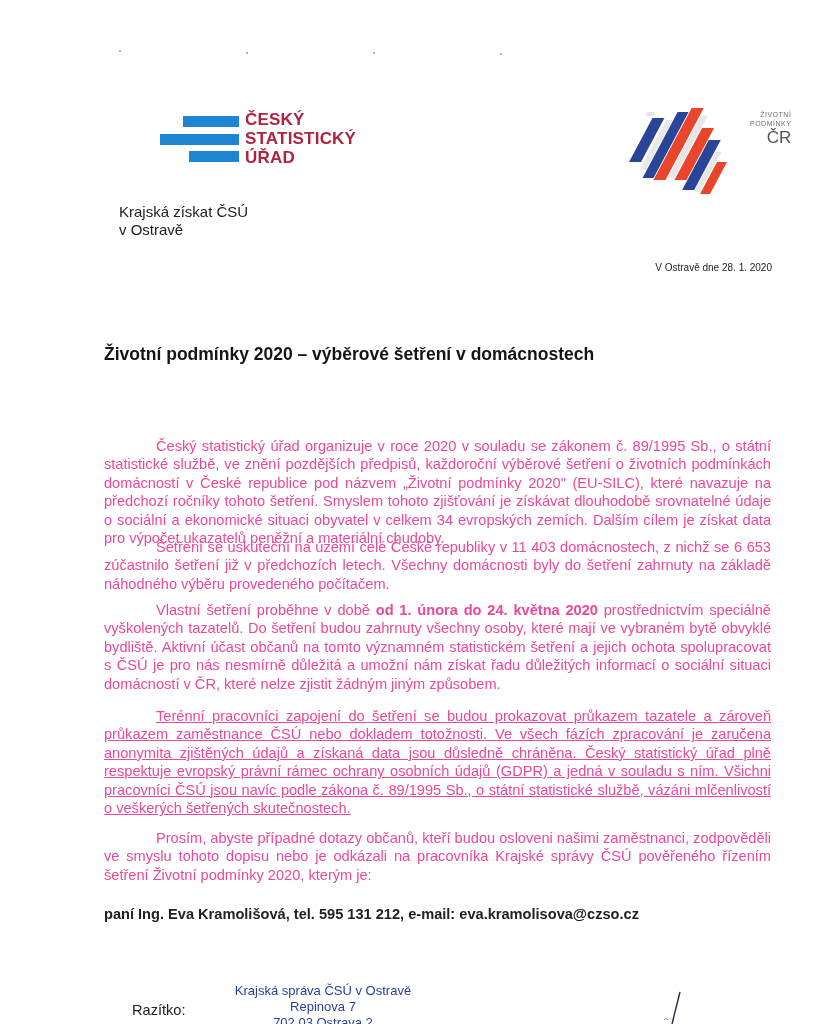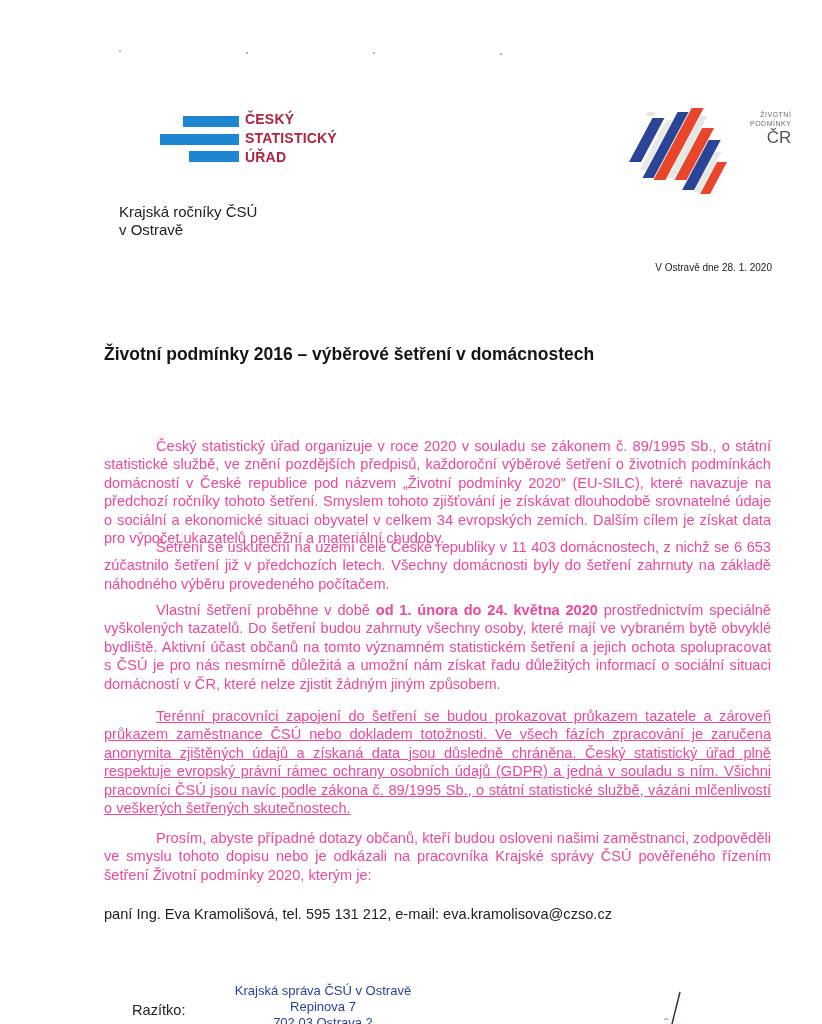--- a/index.html
+++ b/index.html
@@ -4,21 +4,21 @@
   <style>
     html, body { margin: 0; padding: 0; background: #ffffff; }
     body { width: 822px; height: 1024px; position: relative; overflow: hidden;
            font-family: "Liberation Sans", sans-serif; color: #1e1e1e; }
 
     .scan-dot { position: absolute; width: 2px; height: 2px; background: #9a9a9a; border-radius: 1px; }
 
     
     .csu-logo { position: absolute; left: 160px; top: 106px; width: 230px; height: 62px; }
     .csu-bar { position: absolute; height: 11px; background: #1e86d0; }
-    .csu-text { position: absolute; left: 72px; top: 4px; font-weight: bold; font-size: 14px;
+    .csu-text { position: absolute; left: 72px; top: 4px; font-weight: bold; font-size: 17px;
                 line-height: 19px; color: #b0233f; letter-spacing: 0.2px; }
     .csu-text div { white-space: nowrap; }
 
     
     .zp-logo { position: absolute; left: 622px; top: 100px; width: 160px; height: 100px; }
     .zp-text { position: absolute; left: 128px; top: 10px; text-align: right; color: #6c6c6c; }
     .zp-line1, .zp-line2 { font-size: 7px; letter-spacing: 0.5px; line-height: 9px; }
     .zp-line3 { font-size: 17px; color: #555; line-height: 19px; margin-left: 2px; }
 
     .addr { position: absolute; left: 119px; top: 203px; font-size: 15px; line-height: 18px; color: #222; }
@@ -27,21 +27,21 @@
     .title { position: absolute; left: 104px; top: 344px; font-size: 17.5px; font-weight: bold; color: #151515; white-space: nowrap; }
 
     .body-text { position: absolute; left: 104px; width: 667px; font-size: 14.6px; line-height: 18.4px;
                  text-align: justify; color: #ec4899; }
     .body-text .indent { display: inline-block; width: 52px; }
     .p1 { top: 437px; }
     .p2 { top: 538px; }
     .p3 { top: 601px; }
     .p4 { top: 707px; text-decoration: underline; }
     .p5 { top: 829px; }
-    .contact { position: absolute; left: 104px; top: 906px; font-size: 14.6px; color: #222; white-space: nowrap; }
+    .contact { position: absolute; left: 104px; top: 906px; font-size: 14.6px; color: #222; white-space: nowrap; font-weight: bold; }
 
     .stamp-label { position: absolute; left: 132px; top: 1002px; font-size: 14.6px; color: #222; }
     .stamp { position: absolute; left: 228px; top: 983px; width: 190px; text-align: center;
              color: #2a3f9c; font-size: 13px; line-height: 16px; }
     .signature { position: absolute; left: 660px; top: 990px; }
   </style>
 </head>
 <body>
 
 <div class="scan-dot" style="left:119px;top:50px;"></div>
@@ -76,27 +76,27 @@
     </g>
   </svg>
   <div class="zp-text">
     <div class="zp-line1">ŽIVOTNÍ</div>
     <div class="zp-line2">PODMÍNKY</div>
     <div class="zp-line3">ČR</div>
   </div>
 </div>
 
 <div class="addr">
-  <div>Krajská ročníky ČSÚ</div>
+  <div>Krajská získat ČSÚ</div>
   <div>v Ostravě</div>
 </div>
 
 <div class="date">V Ostravě dne 28. 1. 2020</div>
 
-<div class="title">Životní podmínky 2016 – výběrové šetření v domácnostech</div>
+<div class="title">Životní podmínky 2020 – výběrové šetření v domácnostech</div>
 
 <div class="body-text p1"><span class="indent"></span><span>Český statistický úřad organizuje v roce 2020 v souladu se zákonem č. 89/1995 Sb., o státní statistické službě, ve znění pozdějších předpisů, každoroční výběrové šetření o životních podmínkách domácností v České republice pod názvem „Životní podmínky 2020" (EU-SILC), které navazuje na předchozí ročníky tohoto šetření. Smyslem tohoto zjišťování je získávat dlouhodobě srovnatelné údaje o sociální a ekonomické situaci obyvatel v celkem 34 evropských zemích. Dalším cílem je získat data pro výpočet ukazatelů peněžní a materiální chudoby.</span></div>
 
 <div class="body-text p2"><span class="indent"></span><span>Šetření se uskuteční na území celé České republiky v 11 403 domácnostech, z nichž se 6 653 zúčastnilo šetření již v předchozích letech. Všechny domácnosti byly do šetření zahrnuty na základě náhodného výběru provedeného počítačem.</span></div>
 
 <div class="body-text p3"><span class="indent"></span><span>Vlastní šetření proběhne v době </span><b>od 1. února do 24. května 2020</b><span> prostřednictvím speciálně vyškolených tazatelů. Do šetření budou zahrnuty všechny osoby, které mají ve vybraném bytě obvyklé bydliště. Aktivní účast občanů na tomto významném statistickém šetření a jejich ochota spolupracovat s ČSÚ je pro nás nesmírně důležitá a umožní nám získat řadu důležitých informací o sociální situaci domácností v ČR, které nelze zjistit žádným jiným způsobem.</span></div>
 
 <div class="body-text p4"><span class="indent"></span><span>Terénní pracovníci zapojení do šetření se budou prokazovat průkazem tazatele a zároveň průkazem zaměstnance ČSÚ nebo dokladem totožnosti. Ve všech fázích zpracování je zaručena anonymita zjištěných údajů a získaná data jsou důsledně chráněna. Český statistický úřad plně respektuje evropský právní rámec ochrany osobních údajů (GDPR) a jedná v souladu s ním. Všichni pracovníci ČSÚ jsou navíc podle zákona č. 89/1995 Sb., o státní statistické službě, vázáni mlčenlivostí o veškerých šetřených skutečnostech.</span></div>
 
 <div class="body-text p5"><span class="indent"></span><span>Prosím, abyste případné dotazy občanů, kteří budou osloveni našimi zaměstnanci, zodpověděli ve smyslu tohoto dopisu nebo je odkázali na pracovníka Krajské správy ČSÚ pověřeného řízením šetření Životní podmínky 2020, kterým je:</span></div>

